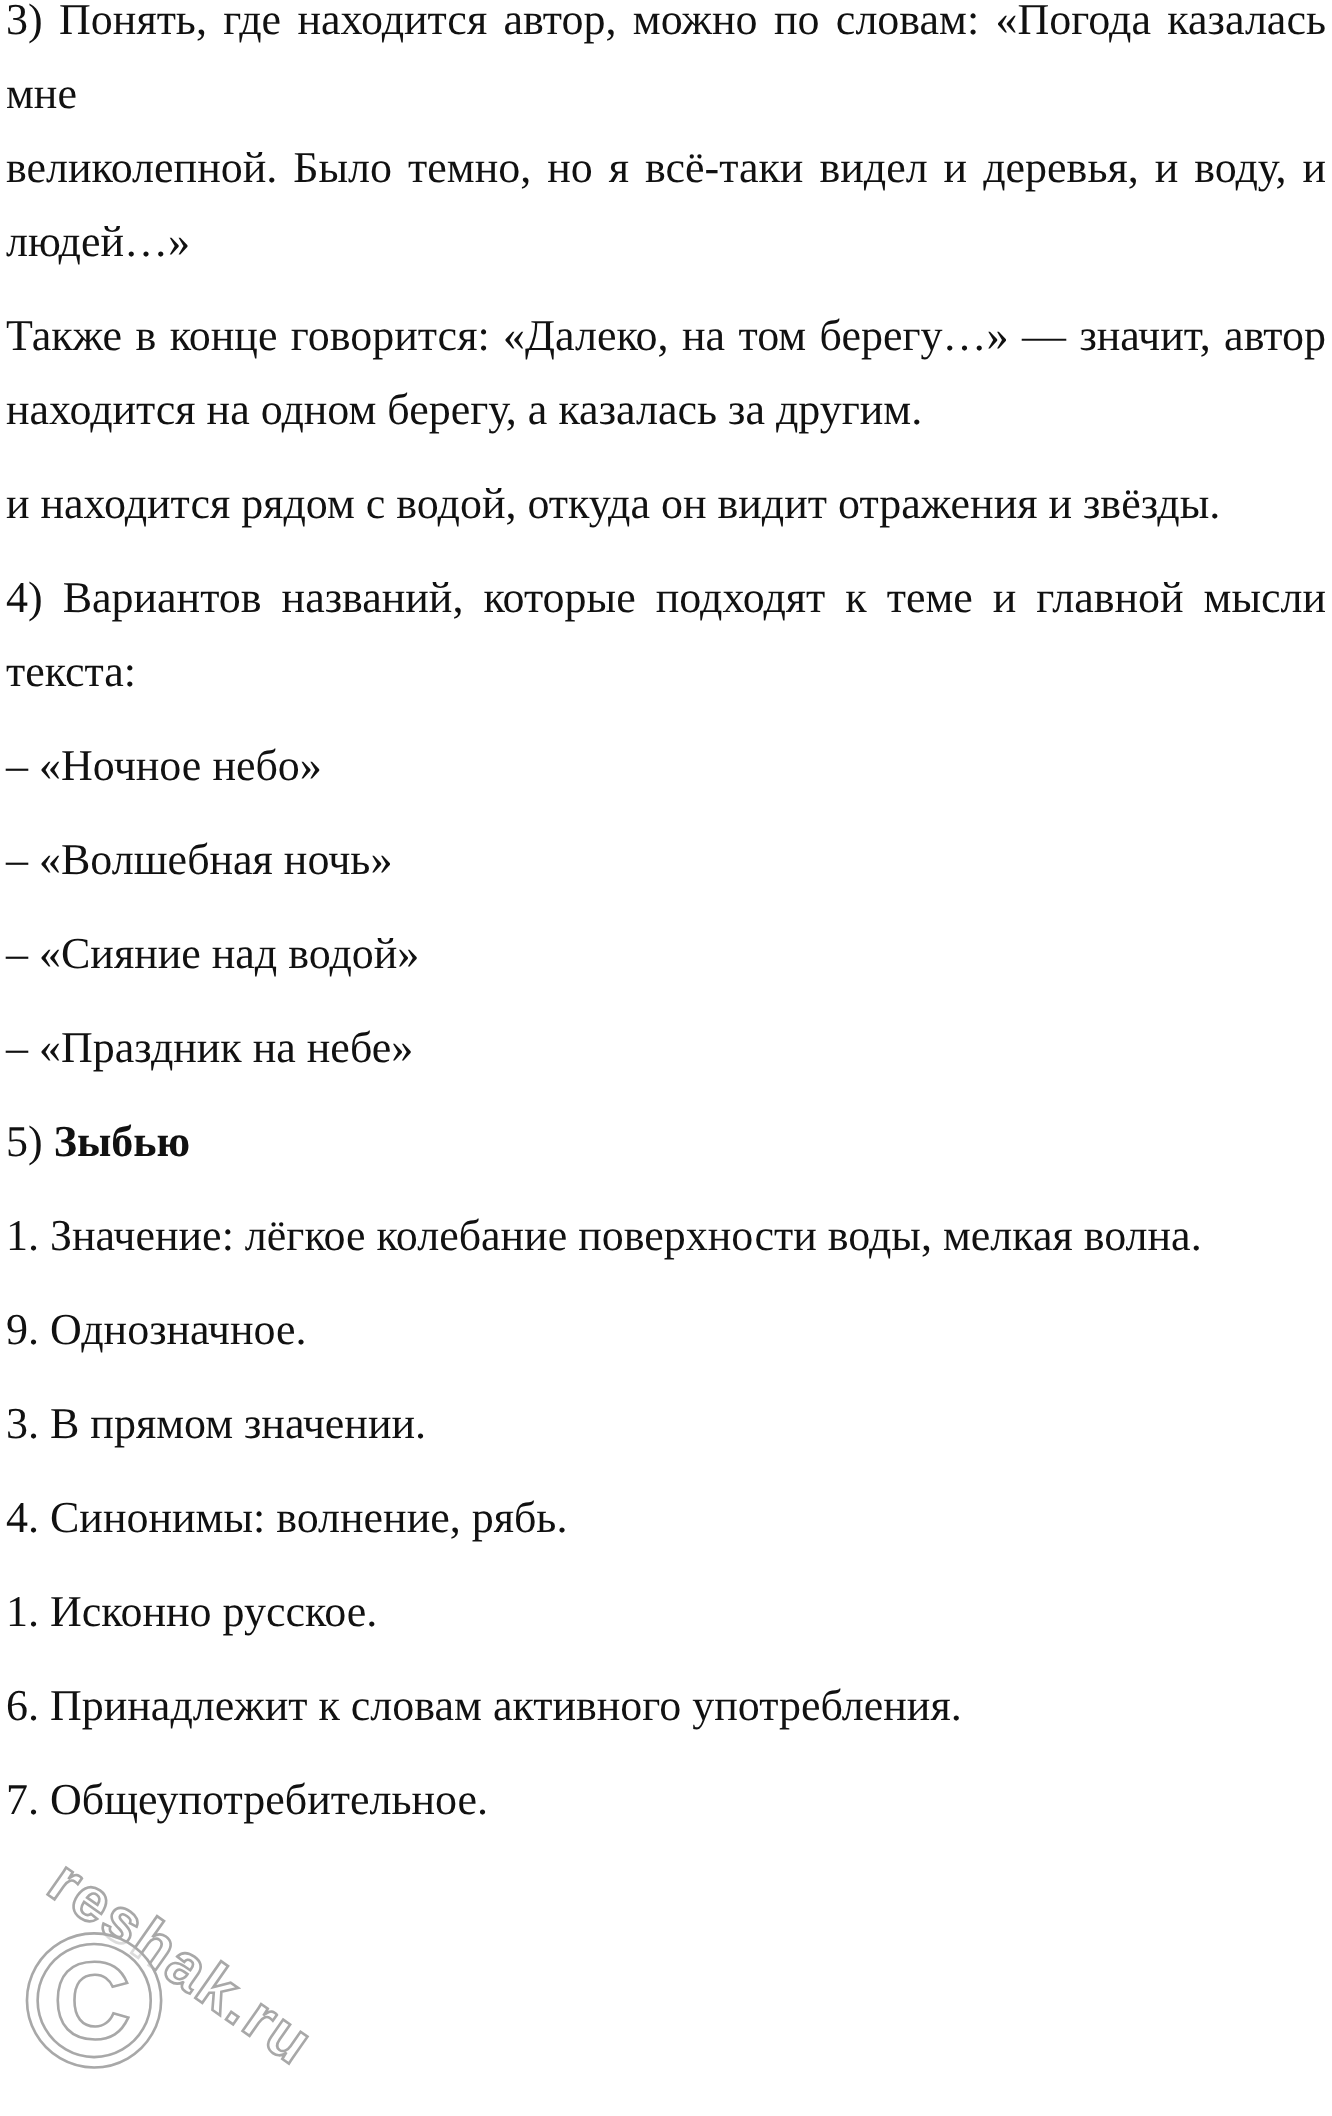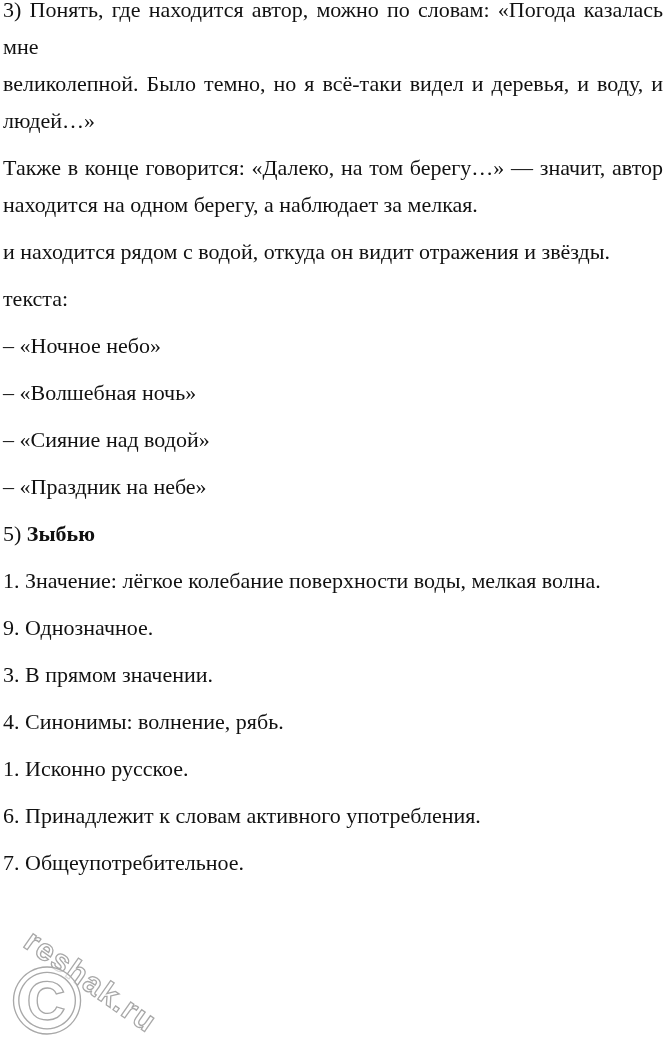--- a/index.html
+++ b/index.html
@@ -46,26 +46,27 @@
 <body>
 
 <div class="doc" id="doc">
     <div class="para">
       <div class="line just">3) Понять, где находится автор, можно по словам: «Погода казалась мне</div>
       <div class="line just">великолепной. Было темно, но я всё-таки видел и деревья, и воду, и</div>
       <div class="line">людей…»</div>
     </div>
     <div class="para">
       <div class="line just">Также в конце говорится: «Далеко, на том берегу…» — значит, автор</div>
-      <div class="line">находится на одном берегу, а наблюдает за мелкая.</div>
+      <div class="line">находится на одном берегу, а казалась за другим.</div>
     </div>
     <div class="para">
       <div class="line">и находится рядом с водой, откуда он видит отражения и звёзды.</div>
     </div>
     <div class="para">
+      <div class="line just">4) Вариантов названий, которые подходят к теме и главной мысли</div>
       <div class="line">текста:</div>
     </div>
     <div class="para">
       <div class="line">– «Ночное небо»</div>
     </div>
     <div class="para">
       <div class="line">– «Волшебная ночь»</div>
     </div>
     <div class="para">
       <div class="line">– «Сияние над водой»</div>

